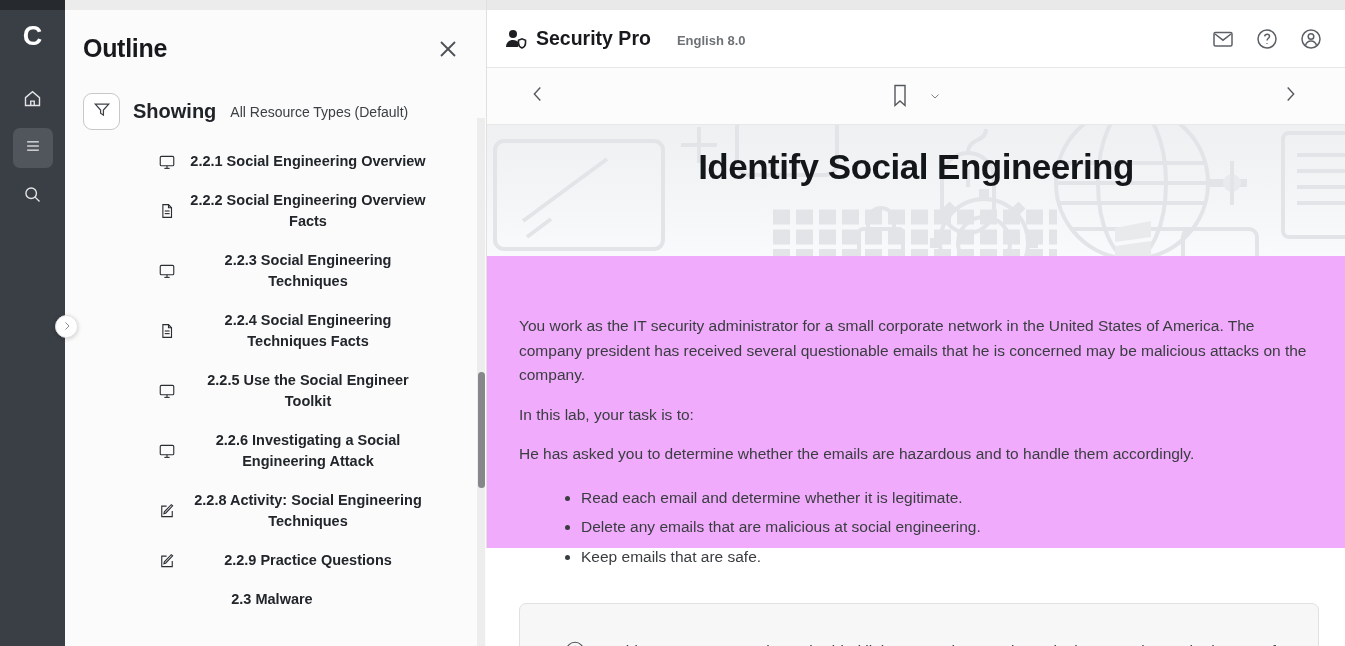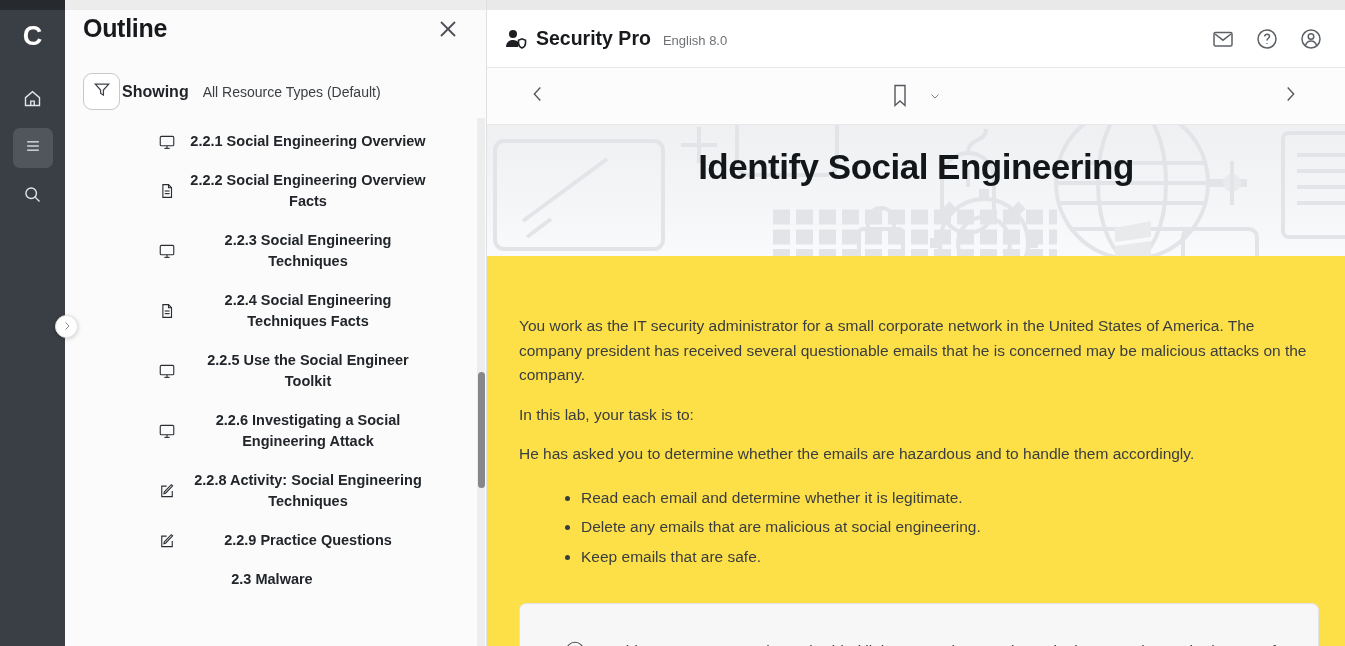--- a/index.html
+++ b/index.html
@@ -14,29 +14,29 @@
     color:#fff; font-size:27px; font-weight:700; }
   .rail-btns { display:flex; flex-direction:column; align-items:center; margin-top:18px; gap:8px; }
   .rail-btn { width:40px; height:40px; display:flex; align-items:center; justify-content:center;
     border-radius:7px; cursor:pointer; }
   .rail-btn.active { background:#51555c; }
   .rail-btn svg { stroke:#e3e4e6; fill:none; stroke-width:1.6; }
 
   
   .panel { position:absolute; left:65px; top:0; width:421px; height:646px; background:#fbfbfb; overflow:hidden; }
   .panel-strip { height:10px; background:#ececec; }
-  .panel-head { display:flex; align-items:center; justify-content:space-between; padding:4px 26px 0 18px; }
+  .panel-head { display:flex; align-items:center; justify-content:space-between; padding:24px 26px 0 18px; }
   .panel-title { font-size:25px; font-weight:700; color:#17191c; letter-spacing:-0.3px; }
   .close-x { width:24px; height:24px; cursor:pointer; }
   .close-x svg { stroke:#4b4f54; stroke-width:1.8; }
   .filter-row { display:flex; align-items:center; margin:30px 0 0 18px; }
   .filter-btn { width:37px; height:37px; border:1px solid #c8c8c8; border-radius:9px; background:#fff;
     display:flex; align-items:center; justify-content:center; cursor:pointer; }
   .filter-btn svg { stroke:#3e4247; fill:none; stroke-width:1.5; }
-  .filter-showing { font-size:16px; font-weight:700; color:#202428; margin-left:2px; }
+  .filter-showing { font-size:20px; font-weight:700; color:#202428; margin-left:13px; }
   .filter-value { font-size:14px; color:#3c4044; margin-left:14px; }
 
   .o-list { list-style:none; margin:15px 0 0 32px; width:348px;text-align:center; }
   .o-item { position:relative; padding:5px 10px 5px 86px; margin-bottom:6px;
     font-size:14.5px; font-weight:600; color:#22262b; line-height:21px;
     border:1px solid transparent; border-radius:7px; cursor:pointer; max-width:346px; }
   .o-item .oi-label { display:inline-block; max-width:252px; }
   .o-item.selected { background:#ececec; border-color:#d6d6d6; }
   .o-item.section { padding-left:14px; cursor:default; }
   .oi-icon { position:absolute; left:60px; top:50%; transform:translateY(-50%);
@@ -46,29 +46,29 @@
   .o-scroll-track { position:absolute; right:1px; top:118px; bottom:0; width:8px; background:#ededed; }
   .o-scroll-thumb { position:absolute; left:0.5px; top:254px; width:7px; height:116px; background:#85878b; border-radius:4px; cursor:grab; }
 
   
   .expand-btn { position:absolute; left:55px; top:315px; width:23px; height:23px; border-radius:50%;
     background:#fff; border:1px solid #e2e2e2; box-shadow:0 1px 4px rgba(0,0,0,.18);
     display:flex; align-items:center; justify-content:center; cursor:pointer; z-index:5; }
   .expand-btn svg { stroke:#6a6e72; fill:none; stroke-width:1.6; }
 
   
-  .main { position:absolute; left:486px; top:0; width:859px; height:646px; background:#fde047;
+  .main { position:absolute; left:486px; top:0; width:859px; height:548px; background:#f0abfc;
     border-left:1px solid #e0e0e0; }
   .main-strip { height:10px; background:#e9e9e9; }
   .appbar { height:58px; background:#fff; border-bottom:1px solid #e6e6e6;
     display:flex; align-items:center; padding:0 22px 0 16px; }
   .brand { display:flex; align-items:baseline; }
   .brand-icon { width:26px; height:24px; align-self:center; margin-right:7px; }
   .brand-name { font-size:19.5px; font-weight:700; color:#17191c; }
-  .brand-edition { font-size:13px; font-weight:400; color:#6e7276; margin-left:12px; }
+  .brand-edition { font-size:13px; font-weight:700; color:#6e7276; margin-left:26px; }
   .appbar-actions { margin-left:auto; display:flex; align-items:center; gap:20px; }
   .appbar-actions .abtn { width:24px; height:24px; cursor:pointer; }
   .appbar-actions svg { stroke:#5c6065; fill:none; stroke-width:1.5; }
 
   .navbar { height:57px; background:#fcfcfc; border-bottom:1px solid #e8e8e8;
     display:flex; align-items:center; padding:0 40px; position:relative; }
   .nav-arrow { width:26px; height:26px; cursor:pointer; }
   .nav-arrow svg { stroke:#54575b; fill:none; stroke-width:1.5; }
   .nav-arrow.right { margin-left:auto; }
   .nav-center { position:absolute; left:50%; transform:translateX(-50%); display:flex; align-items:center; gap:16px; }

